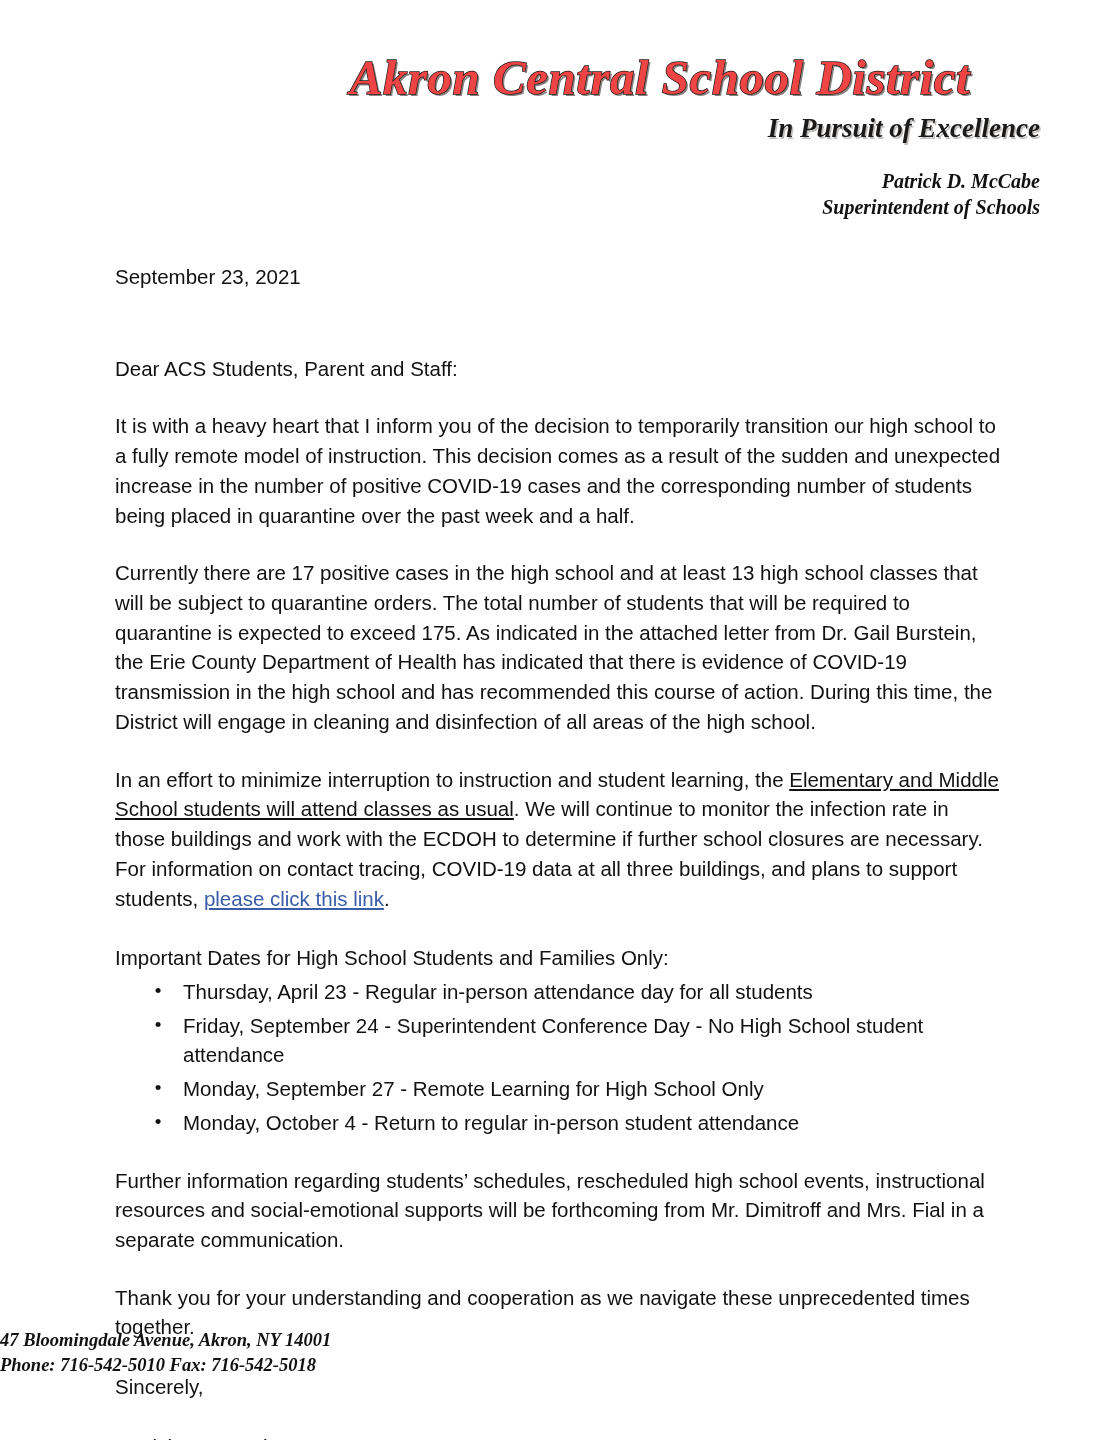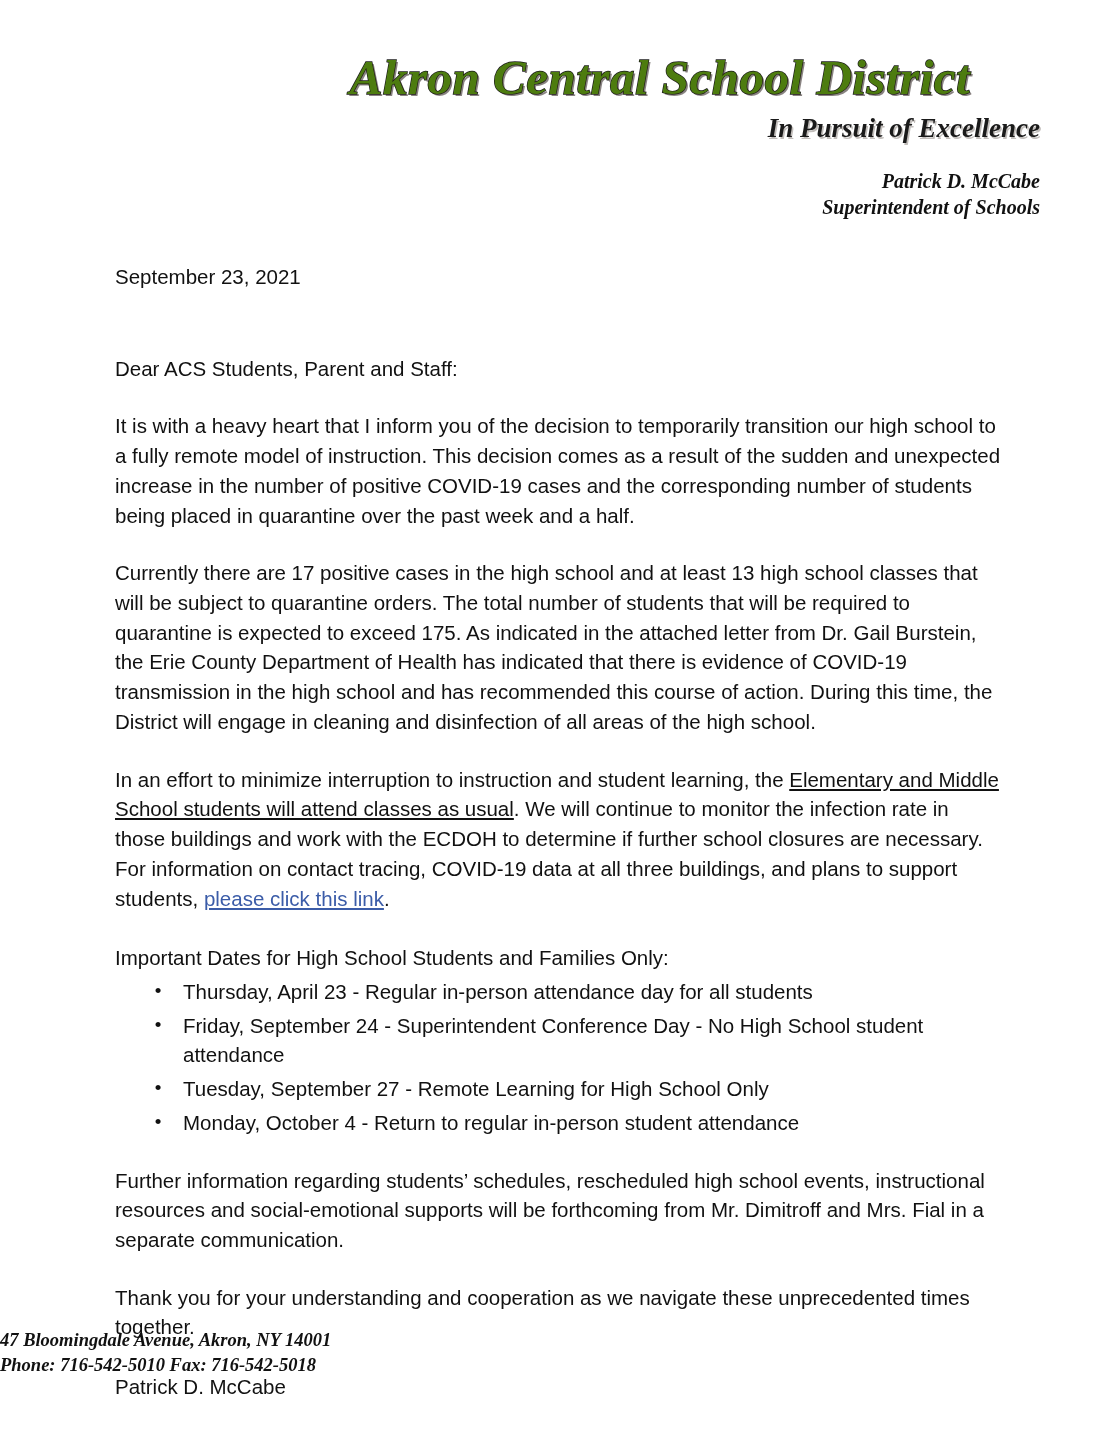--- a/index.html
+++ b/index.html
@@ -45,21 +45,21 @@
     width: 760px;
     text-align: right;
   }
 
   .district-title {
     font-family: "Liberation Serif", serif;
     font-style: italic;
     font-weight: bold;
     font-size: 49px;
     line-height: 1.05;
-    color: #4d7c0f;
+    color: #ef4444;
     letter-spacing: 0.5px;
     text-align: center;
     white-space: nowrap;
     -webkit-text-stroke: 1.4px #1a1a1a;
     paint-order: stroke fill;
     text-shadow: 2px 2px 0 rgba(40,30,25,0.55);
     margin: 0;
   }
 
   .tagline {
@@ -205,32 +205,33 @@
       <li>
         <span class="bullet">•</span>
         <span>Thursday, April 23 - Regular in-person attendance day for all students</span>
       </li>
       <li>
         <span class="bullet">•</span>
         <span>Friday, September 24 - Superintendent Conference Day - No High School student attendance</span>
       </li>
       <li>
         <span class="bullet">•</span>
-        <span>Tuesday, September 27 - Remote Learning for High School Only</span>
+        <span>Monday, September 27 - Remote Learning for High School Only</span>
       </li>
       <li>
         <span class="bullet">•</span>
         <span>Monday, October 4 - Return to regular in-person student attendance</span>
       </li>
     </ul>
 
     <p class="para">Further information regarding students’ schedules, rescheduled high school events, instructional resources and social-emotional supports will be forthcoming from Mr. Dimitroff and Mrs. Fial in a separate communication.</p>
 
     <p class="para">Thank you for your understanding and cooperation as we navigate these unprecedented times together.</p>
 
+    <div class="sincerely">Sincerely,</div>
 
     <div class="sig-name">Patrick D. McCabe</div>
 
   </div>
 
   <div class="footer">
     <div>47 Bloomingdale Avenue, Akron, NY  14001</div>
     <div>Phone:  716-542-5010  Fax:  716-542-5018</div>
   </div>
 

